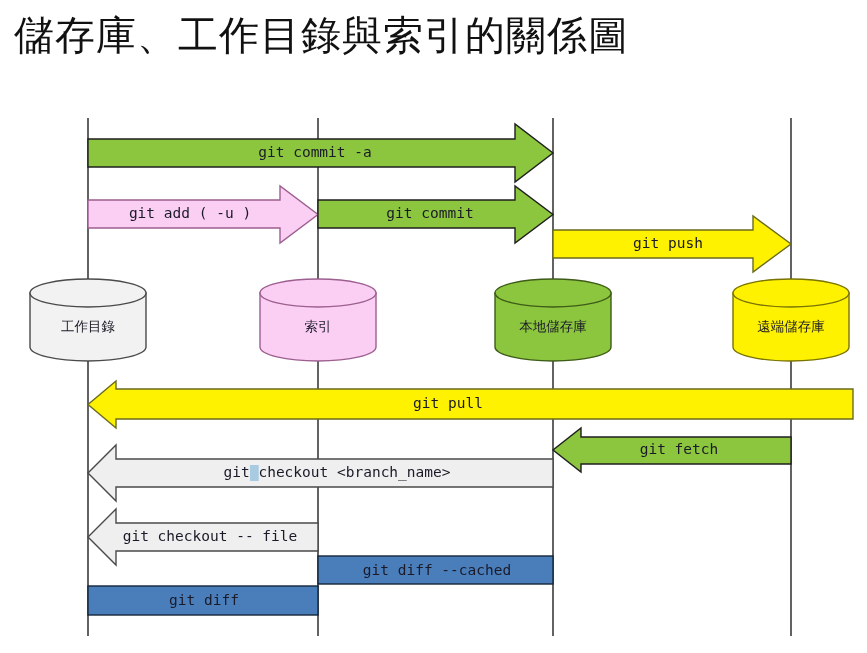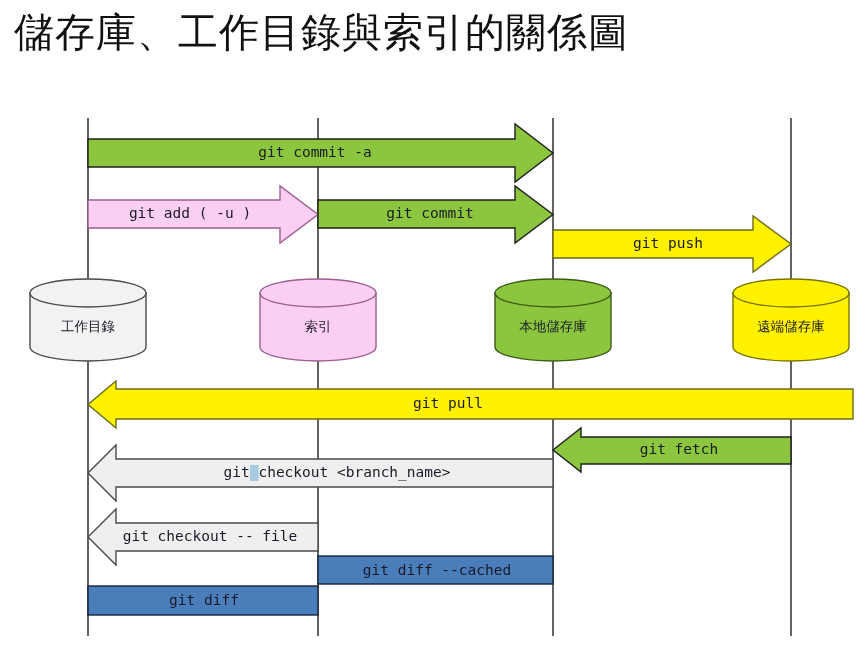--- a/index.html
+++ b/index.html
@@ -15,21 +15,21 @@
     position: relative;
   }
   #page-title {
     position: absolute;
     left: 14px;
     top: 8px;
     font-size: 40px;
     line-height: 56px;
     letter-spacing: 1px;
     color: #111111;
-    font-family: Liberation Mono, monospace;
+    font-family: Liberation Serif, serif;
     white-space: nowrap;
   }
   #diagram-canvas {
     position: absolute;
     left: 0;
     top: 96px;
     width: 867px;
     height: 557px;
   }
   #diagram-canvas svg {

